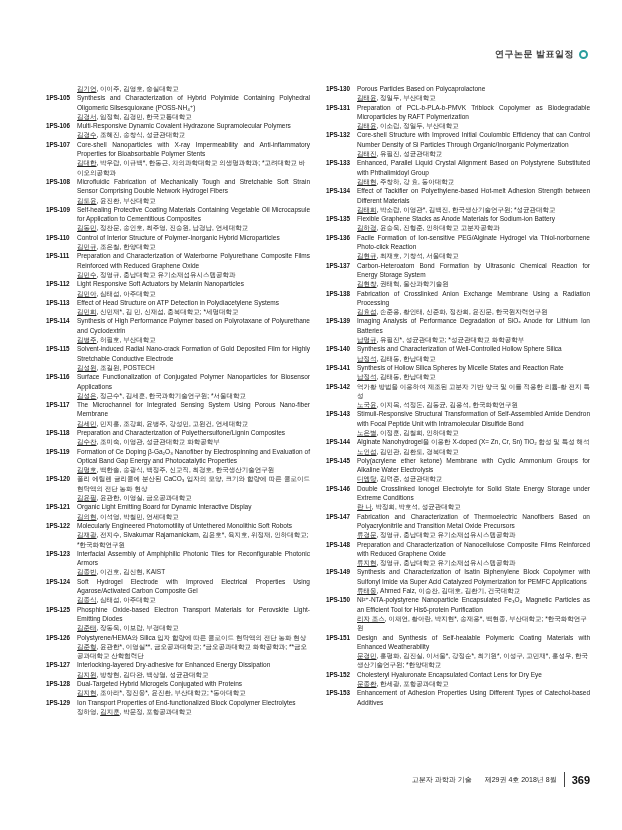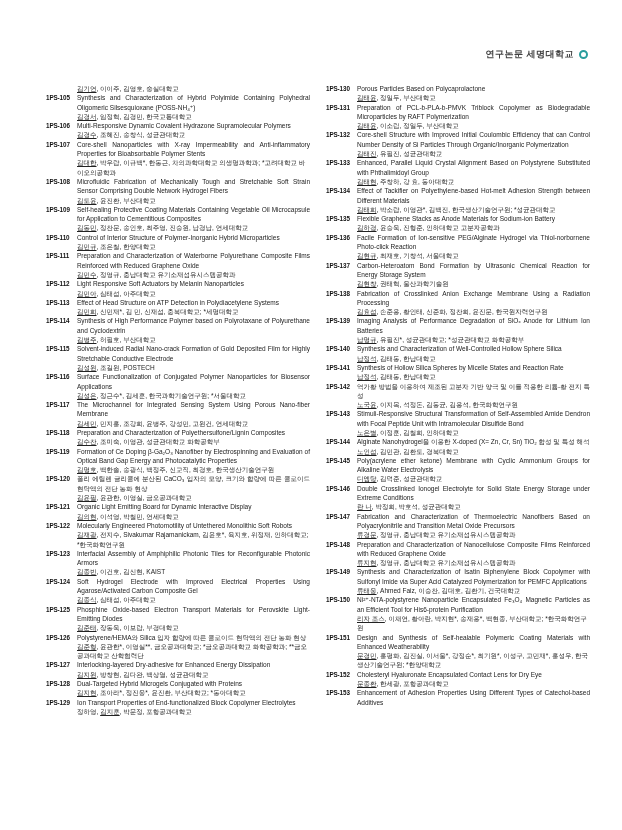--- a/index.html
+++ b/index.html
@@ -53,21 +53,21 @@
   .footer-issue{margin-left:6px;}
   .footer-bar{width:1px;height:15px;background:#444;}
   .footer-page{font-size:11px;font-weight:bold;color:#111;}
 </style>
 </head>
 <body>
 
 <div class="page">
 
   <div class="header">
-    <span class="header-title">연구논문 세명대학교</span>
+    <span class="header-title">연구논문 발표일정</span>
     <span class="ring-icon"></span>
   </div>
 
   <div class="content">
     <div class="col">
   <div class="entry">
     <span class="code"></span>
     <span class="etext">
 
       <span class="authors" style="display:block"><span class="a-pre"></span><span class="a-u">김기연</span><span class="a-post">, 이이주, 김영호, 숭실대학교</span></span>
@@ -462,14 +462,20 @@
   <div class="entry">
     <span class="code">1PS-153</span>
     <span class="etext">
       <span class="title" style="display:block">Enhancement of Adhesion Properties Using Different Types of Catechol-based Additives</span>
 
     </span>
   </div>
 </div>
   </div>
 
+  <div class="footer">
+    <span class="footer-text">고분자 과학과 기술</span>
+    <span class="footer-text footer-issue">제29권 4호 2018년 8월</span>
+    <span class="footer-bar"></span>
+    <span class="footer-page">369</span>
+  </div>
 
 </div>
 
 </body></html>

